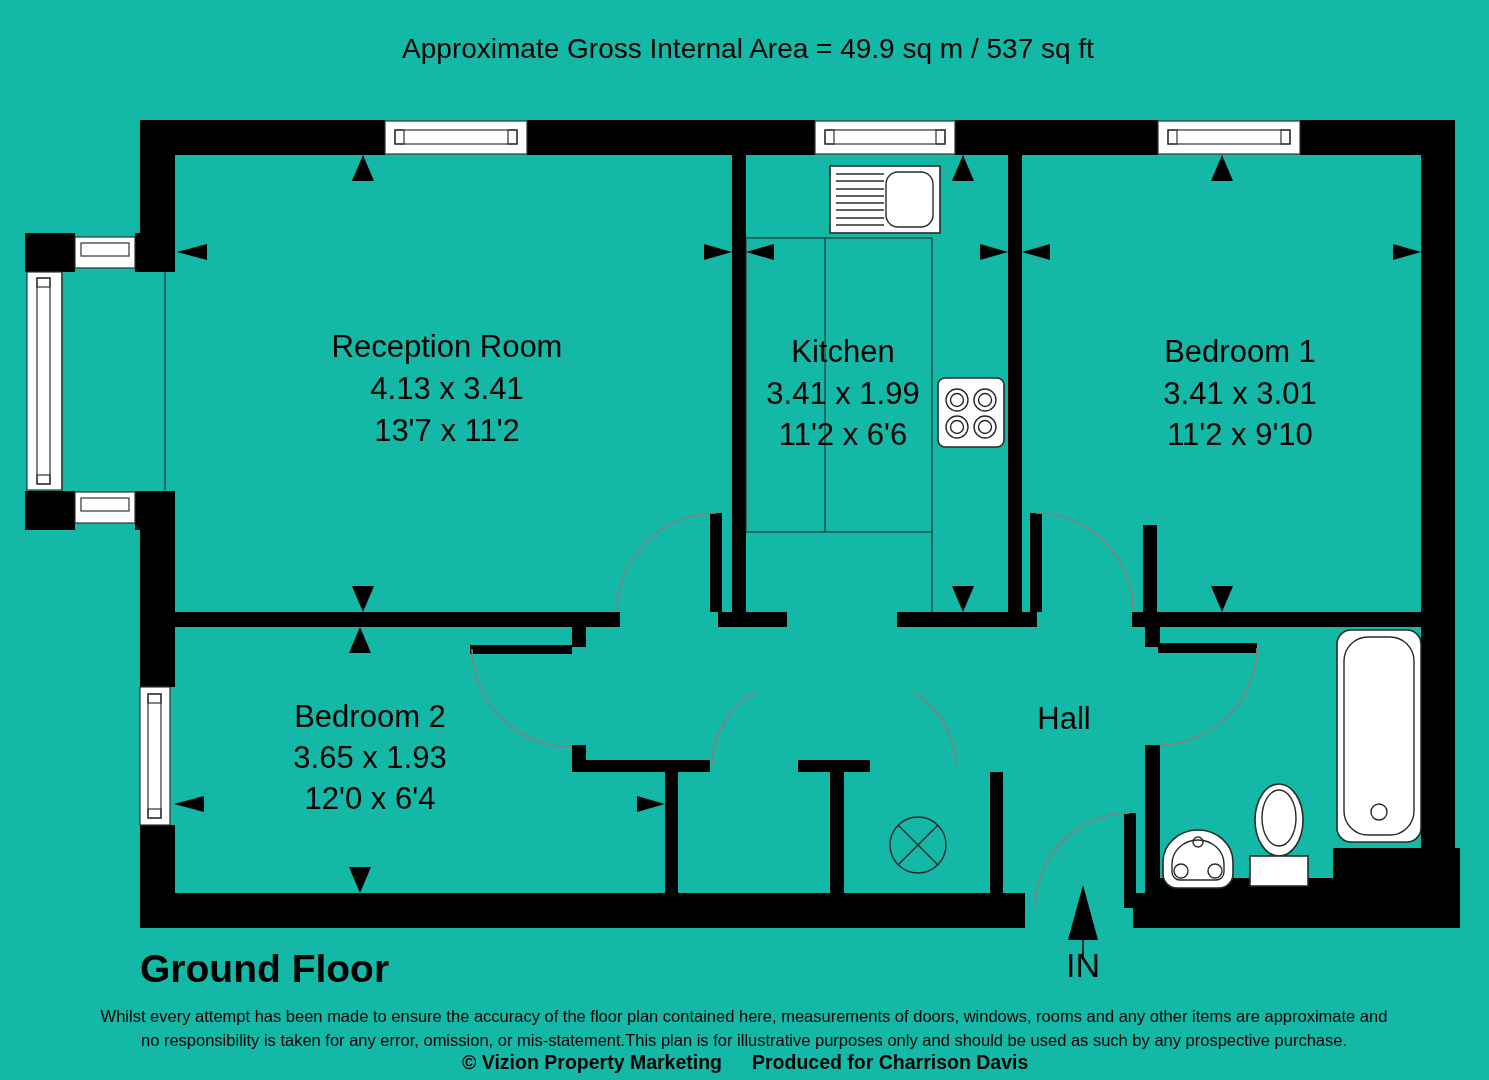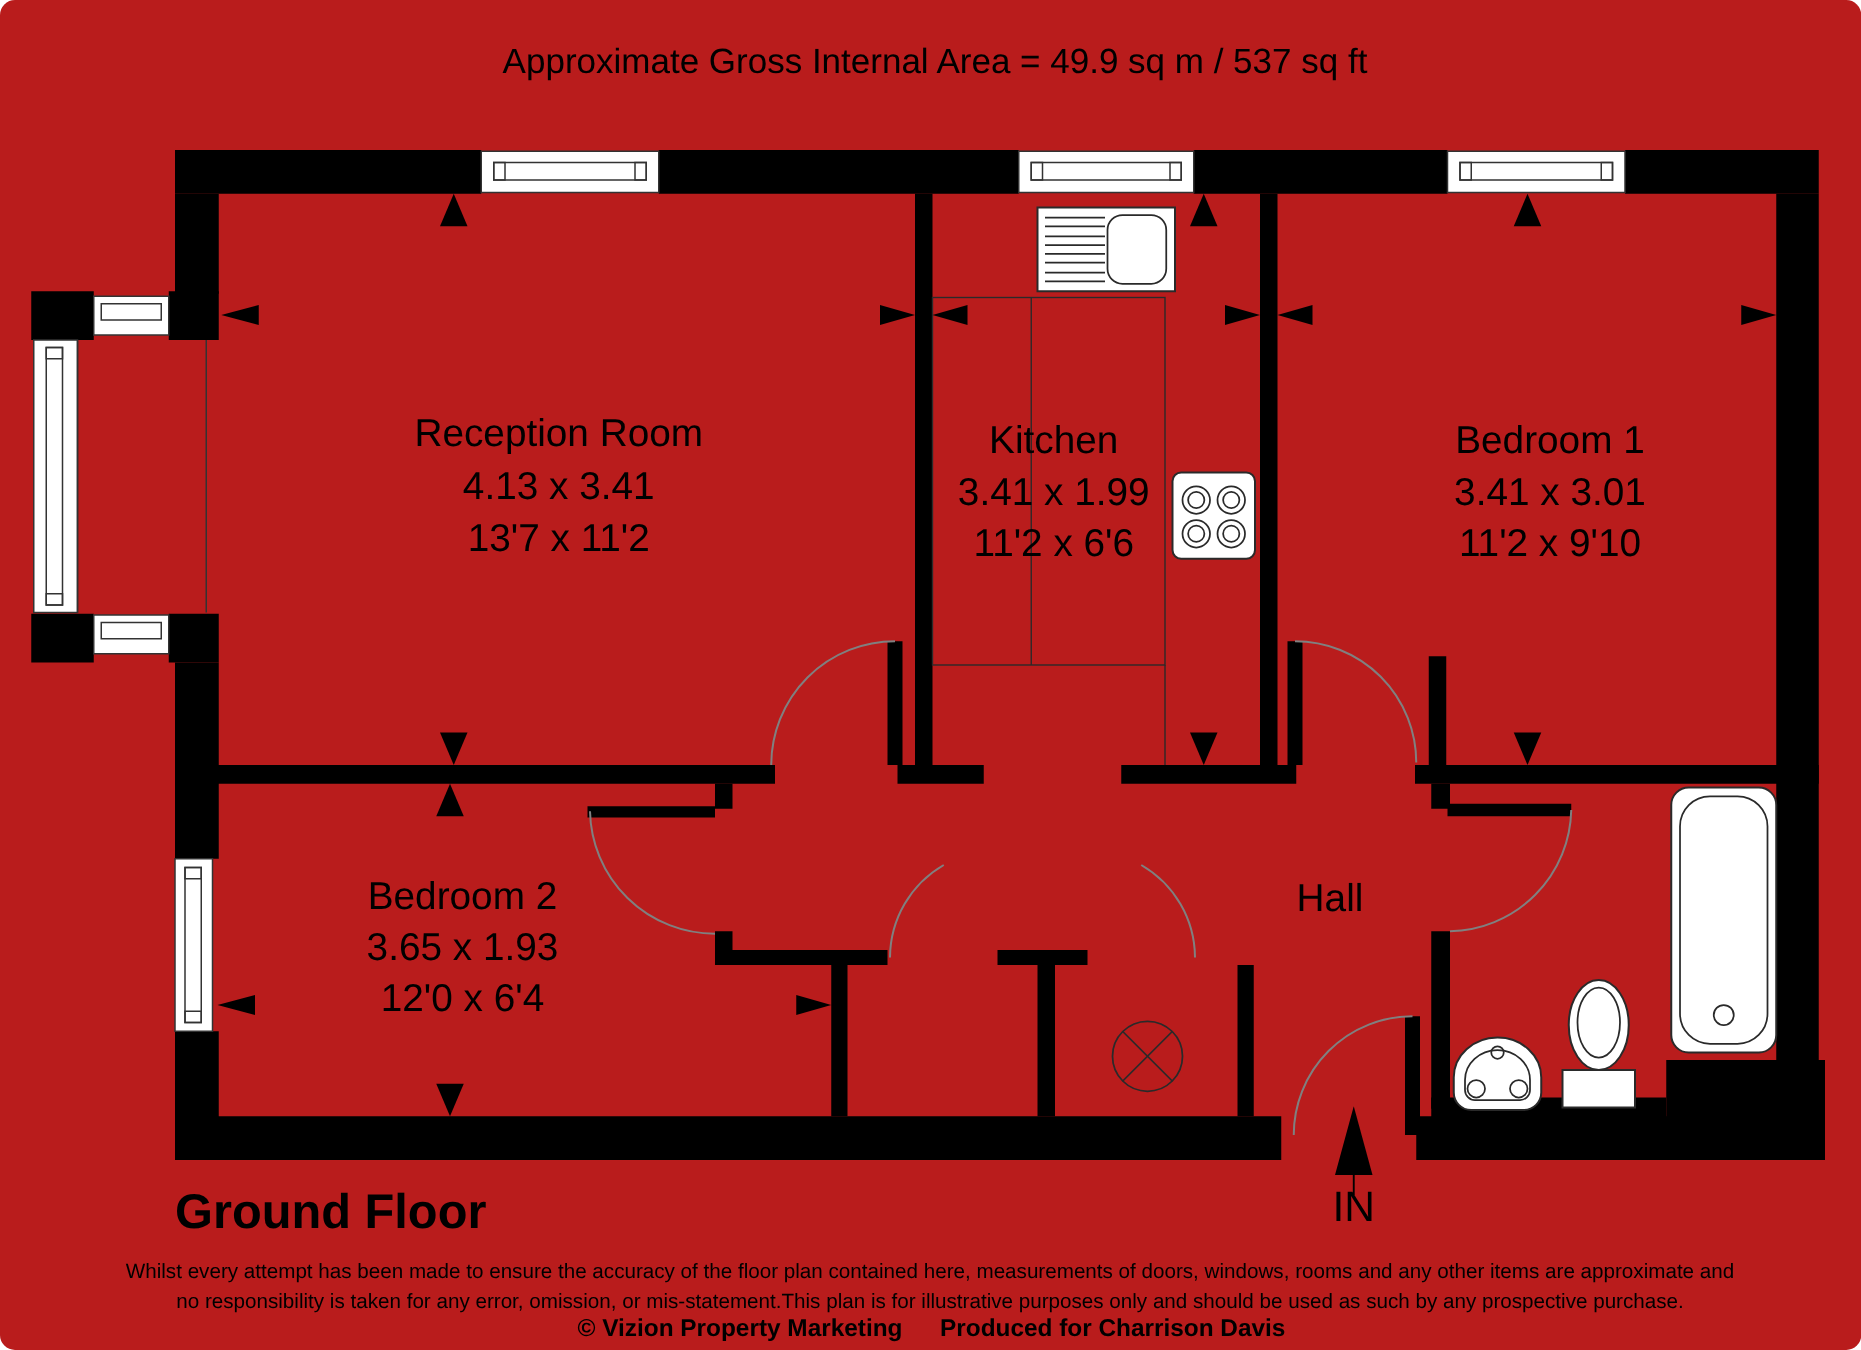--- a/index.html
+++ b/index.html
@@ -1,16 +1,16 @@
 <!DOCTYPE html>
 <html><head>
 <meta charset="utf-8">
 <style>
   html,body{margin:0;padding:0;background:#ffffff;}
-  .page{position:relative;width:1489px;height:1080px;background:#b91c1c;overflow:hidden;border-radius:12px;}
+  .page{position:relative;width:1489px;height:1080px;background:#14b8a6;overflow:hidden;}
   svg{display:block;width:1489px;height:1080px;}
   .wall{fill:#000000;stroke:none;}
   .arc{fill:none;stroke:#808080;stroke-width:1.6;}
   .fix{fill:#ffffff;stroke:#2a2a2a;stroke-width:1.6;}
   .fixn{fill:none;stroke:#2a2a2a;stroke-width:1.4;}
   .win{fill:#ffffff;stroke:#333333;stroke-width:1.2;}
   .winl{fill:none;stroke:#333333;stroke-width:1.2;}
   .arrow{fill:#000000;}
   text{font-family:"Liberation Sans", sans-serif;fill:#000000;}
   .t-title{font-size:28px;}

